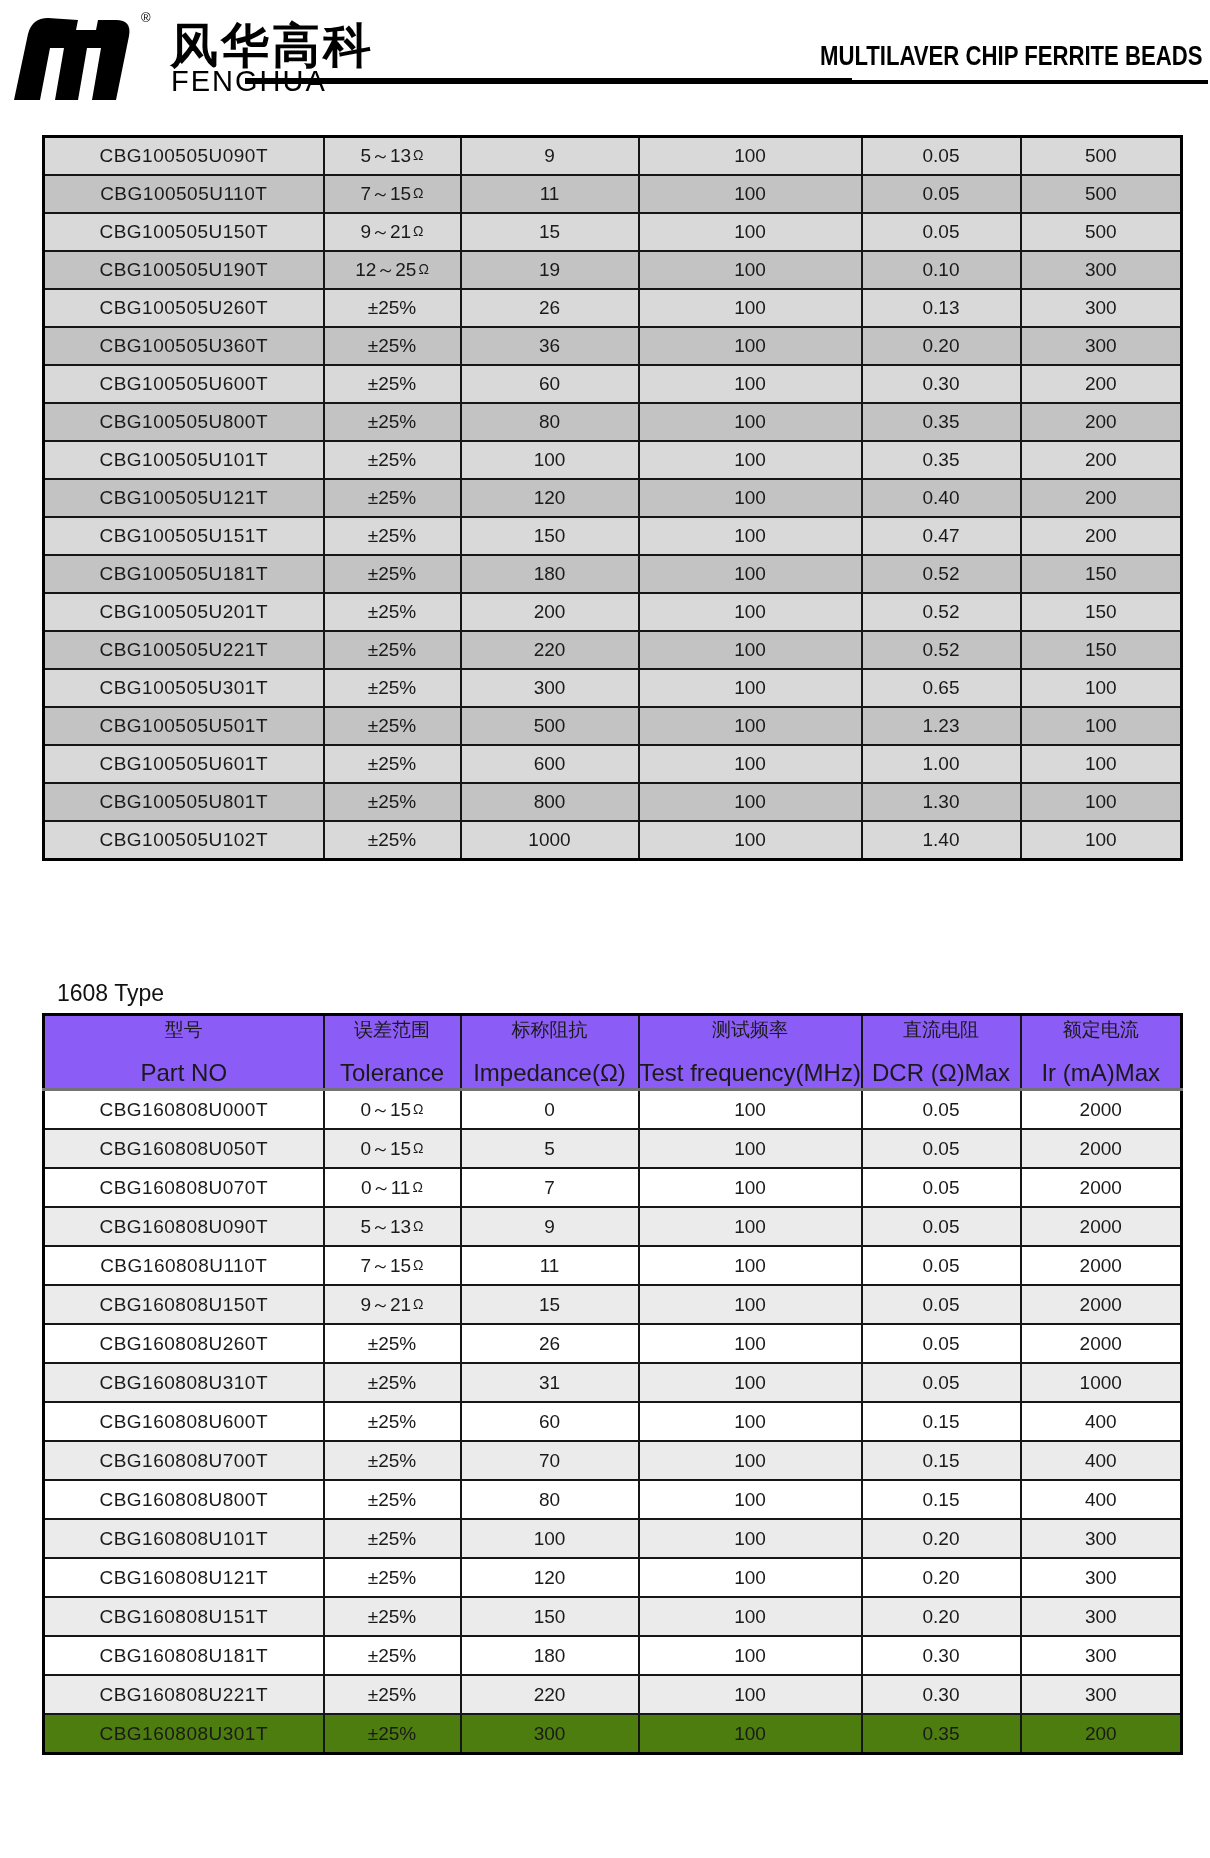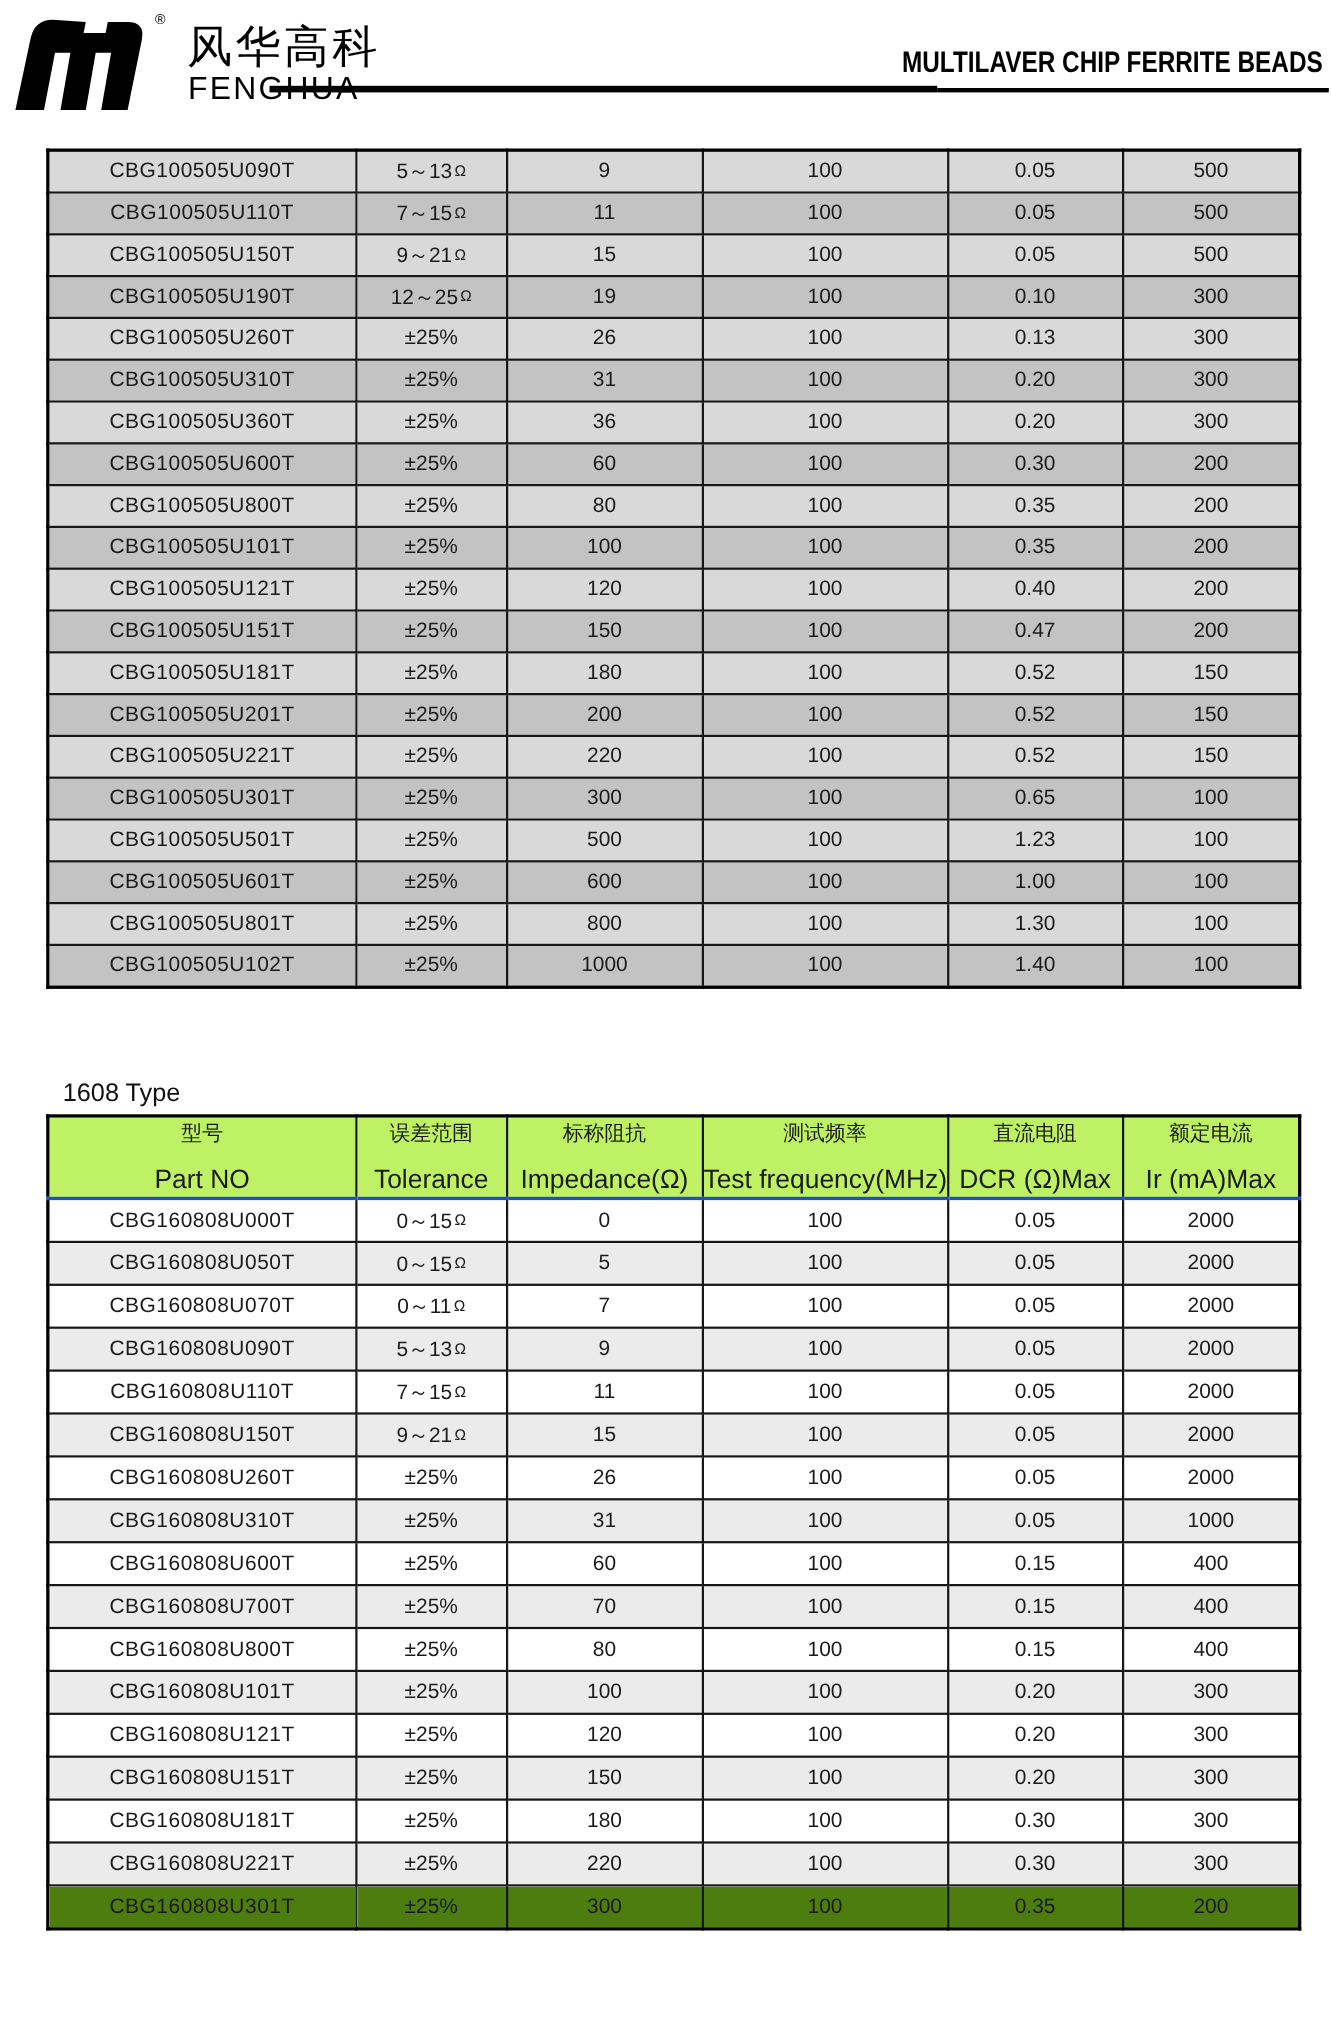--- a/index.html
+++ b/index.html
@@ -3,40 +3,40 @@
 <meta charset="utf-8">
 <style>
   html,body{margin:0;padding:0;background:#fff;}
   .page{
     position:relative;width:1210px;height:1858px;background:#ffffff;
     font-family:"Liberation Sans","DejaVu Sans",sans-serif;color:#1a1a1a;overflow:hidden;
   }
   
   .logo-mark{position:absolute;left:12px;top:14px;width:126px;height:90px;}
   .reg-mark{position:absolute;left:141px;top:10px;font-size:13px;color:#000;}
-  .logo-cn{position:absolute;left:170px;top:22px;font-size:41px;font-weight:normal;letter-spacing:3px;color:#000;line-height:1;}
+  .logo-cn{position:absolute;left:170px;top:22px;font-size:48px;font-weight:bold;letter-spacing:3px;color:#000;line-height:1;}
   .logo-en{position:absolute;left:171px;top:67px;font-size:29px;letter-spacing:2px;color:#000;line-height:1;}
   .page-title{
     position:absolute;right:7px;top:41px;font-size:27px;font-weight:bold;color:#000;
     white-space:nowrap;transform:scaleX(0.82);transform-origin:right center;letter-spacing:0px;
   }
   .rule-left{position:absolute;left:245px;top:78px;width:607px;height:6px;background:#000;}
   .rule-right{position:absolute;left:852px;top:80px;width:356px;height:4px;background:#000;}
   
   table{border-collapse:collapse;table-layout:fixed;position:absolute;left:42px;width:1138px;}
   td,th{border:2px solid #161616;text-align:center;vertical-align:middle;
         font-size:19px;padding:0;overflow:hidden;white-space:nowrap;}
   table{border:3px solid #000;}
   .t1{top:135px;}
   .t1 td{height:36px;}
   .t1 tbody tr:nth-child(odd) td{background:#d9d9d9;}
   .t1 tbody tr:nth-child(even) td{background:#c3c3c3;}
   .t2{top:1013px;}
   .t2 td{height:37px;}
-  .t2 thead th{background:#bef264;border-bottom:3px solid #1d4ed8;height:72px;font-weight:normal;}
+  .t2 thead th{background:#8b5cf6;border-bottom:3px solid #737373;height:72px;font-weight:normal;}
   .t2 tbody tr:nth-child(odd) td{background:#ffffff;}
   .t2 tbody tr:nth-child(even) td{background:#ebebeb;}
   .t2 tbody tr:last-child td{background:#4d7c0f;}
   .h-cn{font-size:19px;margin-bottom:16px;}
   .h-en{font-size:24px;}
   td .ohm{font-size:14px;vertical-align:2px;margin-left:2px;}
   .part-cell{letter-spacing:0.5px;}
   
   .section-label{position:absolute;left:57px;top:980px;font-size:23px;color:#111;}
 </style>
@@ -99,28 +99,20 @@
         </tr>
         <tr>
           <td class="part-cell">CBG100505U260T</td>
           <td>±25%</td>
           <td>26</td>
           <td>100</td>
           <td>0.13</td>
           <td>300</td>
         </tr>
         <tr>
-          <td class="part-cell">CBG100505U310T</td>
-          <td>±25%</td>
-          <td>31</td>
-          <td>100</td>
-          <td>0.20</td>
-          <td>300</td>
-        </tr>
-        <tr>
           <td class="part-cell">CBG100505U360T</td>
           <td>±25%</td>
           <td>36</td>
           <td>100</td>
           <td>0.20</td>
           <td>300</td>
         </tr>
         <tr>
           <td class="part-cell">CBG100505U600T</td>
           <td>±25%</td>

